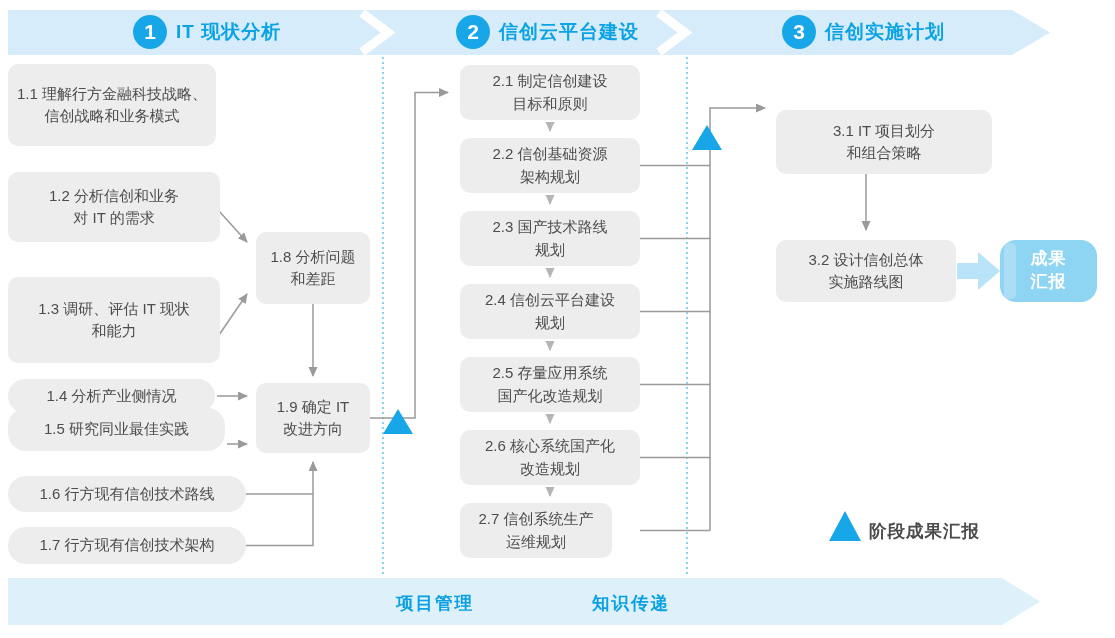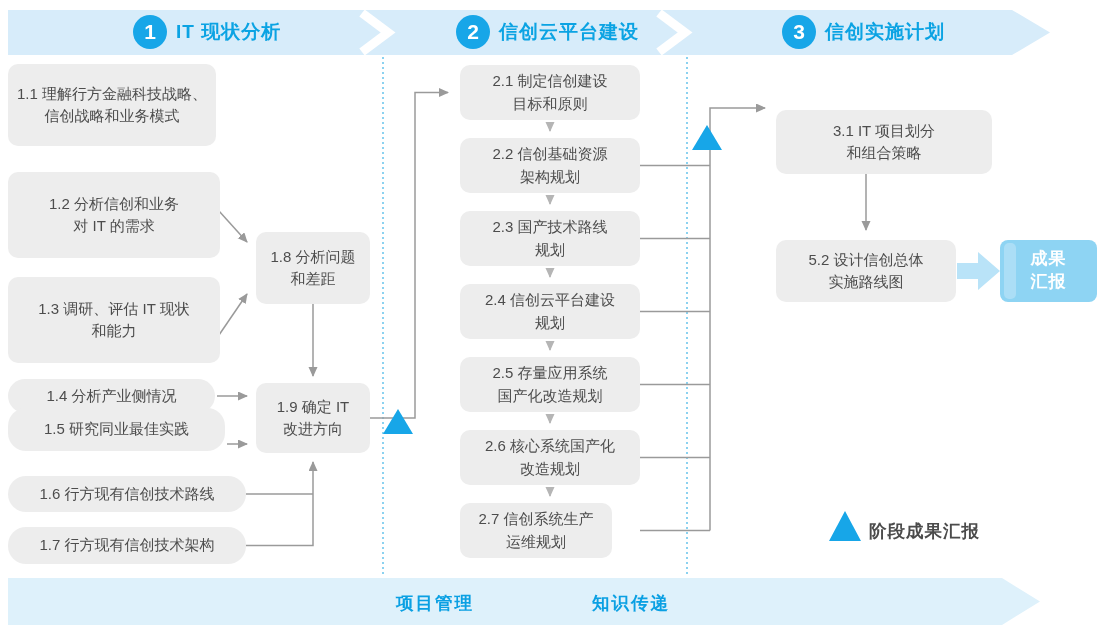--- a/index.html
+++ b/index.html
@@ -13,21 +13,21 @@
     width:34px;height:34px;border-radius:50%;background:#17a6e8;color:#fff;
     font-weight:bold;font-size:21px;display:flex;align-items:center;justify-content:center;
   }
   .ptitle{font-size:19px;font-weight:bold;color:#0ba3e3;letter-spacing:1px;}
   .gbox{
     position:absolute;background:#ededed;border-radius:10px;color:#4d4d4d;
     font-size:15px;line-height:1.5;display:flex;align-items:center;justify-content:center;
     text-align:center;white-space:pre-line;
   }
   .pill{border-radius:18px;}
-  .result{position:absolute;left:1000px;top:240px;width:97px;height:62px;background:#8ed4f3;border-radius:8px;}
+  .result{position:absolute;left:1000px;top:240px;width:97px;height:62px;background:#8ed4f3;border-radius:16px;}
   .result-strip{position:absolute;left:4px;top:3px;width:12px;height:56px;background:#abdef6;border-radius:5px;}
   .result-text{
     position:absolute;inset:0;display:flex;align-items:center;justify-content:center;
     color:#fff;font-weight:bold;font-size:17px;line-height:1.35;white-space:pre-line;text-align:center;letter-spacing:1px;
   }
   .legend-label{position:absolute;left:869px;top:519px;font-size:17.5px;font-weight:bold;color:#4b4b4b;letter-spacing:1px;}
   .bb-label{position:absolute;top:591px;font-size:17.5px;font-weight:bold;color:#0aa0e3;letter-spacing:2px;}
 </style>
 </head>
 <body>
@@ -100,21 +100,21 @@
     <span class="num">2</span>
     <span class="ptitle">信创云平台建设</span>
   </div>
   <div class="phase-header" style="left:782px;top:14px;">
     <span class="num">3</span>
     <span class="ptitle">信创实施计划</span>
   </div>
 
   <div class="gbox" style="left:8px;top:64px;width:208px;height:82px;">1.1 理解行方金融科技战略、
 信创战略和业务模式</div>
-  <div class="gbox" style="left:8px;top:172px;width:212px;height:86px;">1.2 分析信创和业务
+  <div class="gbox" style="left:8px;top:172px;width:212px;height:70px;">1.2 分析信创和业务
 对 IT 的需求</div>
   <div class="gbox" style="left:8px;top:277px;width:212px;height:86px;">1.3 调研、评估 IT 现状
 和能力</div>
   <div class="gbox pill" style="left:8px;top:379px;width:207px;height:34px;">1.4 分析产业侧情况</div>
   <div class="gbox pill" style="left:8px;top:408px;width:217px;height:43px;">1.5 研究同业最佳实践</div>
   <div class="gbox pill" style="left:8px;top:476px;width:238px;height:36px;">1.6 行方现有信创技术路线</div>
   <div class="gbox pill" style="left:8px;top:527px;width:238px;height:37px;">1.7 行方现有信创技术架构</div>
   <div class="gbox" style="left:256px;top:232px;width:114px;height:72px;">1.8 分析问题
 和差距</div>
   <div class="gbox" style="left:256px;top:383px;width:114px;height:70px;">1.9 确定 IT
@@ -130,21 +130,21 @@
 规划</div>
   <div class="gbox" style="left:460px;top:357px;width:180px;height:55px;">2.5 存量应用系统
 国产化改造规划</div>
   <div class="gbox" style="left:460px;top:430px;width:180px;height:55px;">2.6 核心系统国产化
 改造规划</div>
   <div class="gbox" style="left:460px;top:503px;width:152px;height:55px;">2.7 信创系统生产
 运维规划</div>
 
   <div class="gbox" style="left:776px;top:76px;width:216px;height:64px;margin-top:34px;">3.1 IT 项目划分
 和组合策略</div>
-  <div class="gbox" style="left:776px;top:240px;width:180px;height:62px;">5.2 设计信创总体
+  <div class="gbox" style="left:776px;top:240px;width:180px;height:62px;">3.2 设计信创总体
 实施路线图</div>
 
   <div class="result">
     <div class="result-strip"></div>
     <div class="result-text">成果
 汇报</div>
   </div>
 
   <span class="legend-label">阶段成果汇报</span>
 

